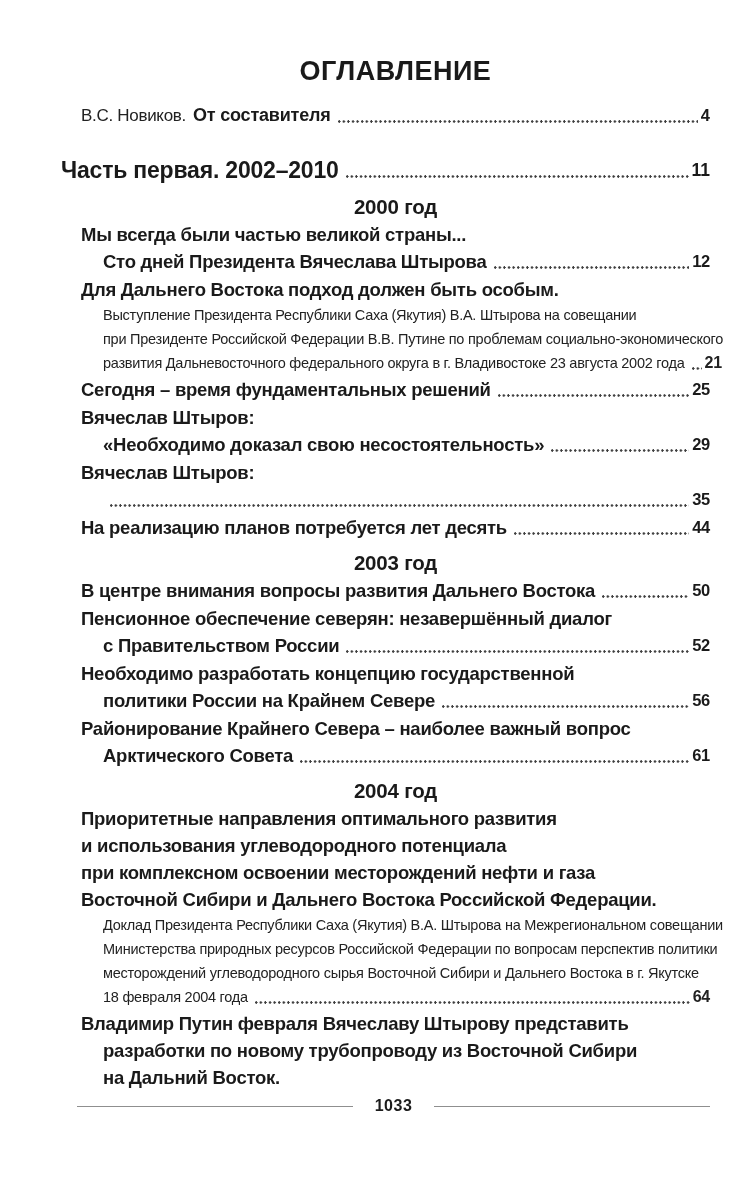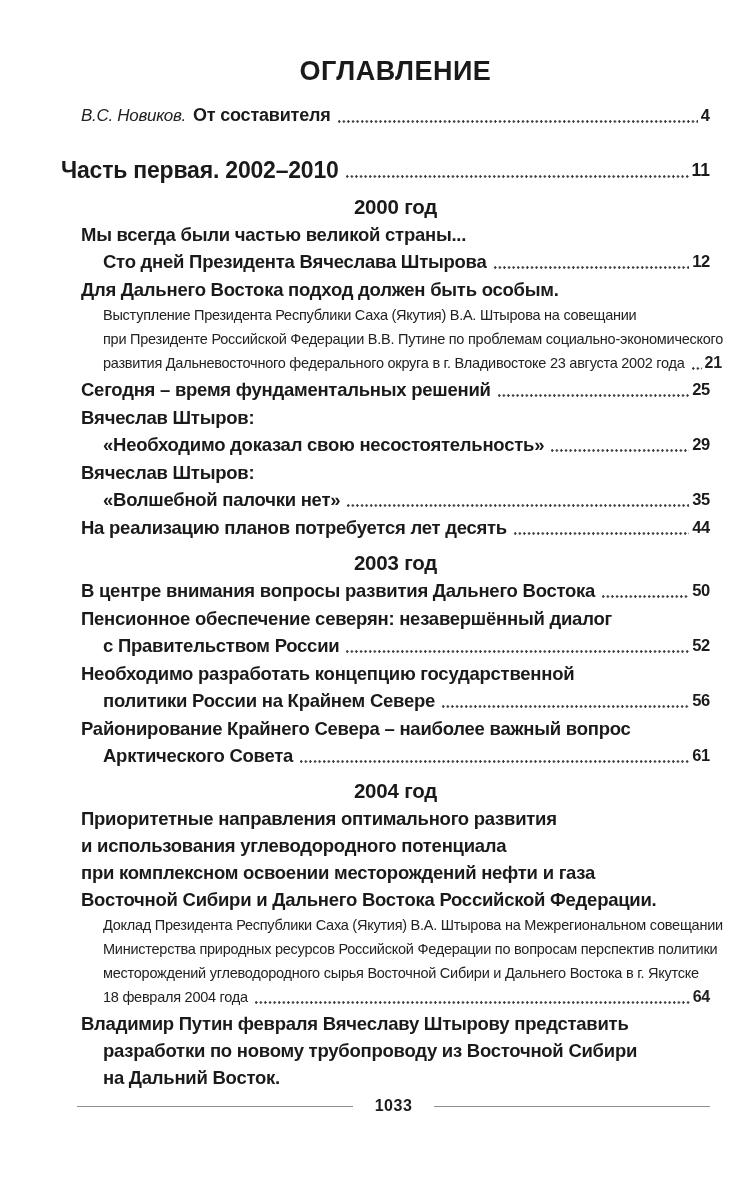--- a/index.html
+++ b/index.html
@@ -27,21 +27,21 @@
     margin: 0 3px 5px 7px;
     background-image: radial-gradient(circle at 1.2px 2.5px, #3d3d3d 1.05px, rgba(0,0,0,0) 1.35px);
     background-size: 4.6px 5px;
     background-repeat: repeat-x;
   }
   .pg { font-weight: 700; font-size: 16.5px; white-space: nowrap; }
 
   
   .author-row { font-size: 18px; line-height: 27px; }
   .author-row .author {
-    font-style: italic; font-weight: 400; font-size: 17px;
+    font-weight: 400; font-size: 17px;
     letter-spacing: -0.3px; margin-right: 7px; color: #222;
     white-space: nowrap;
   }
   .author-row .t { font-weight: 700; letter-spacing: -0.2px; white-space: nowrap; }
 
   
   .part-row {
     margin: 26px 0 2px -20px;
     font-size: 23px; line-height: 30px; font-weight: 700;
   }
@@ -142,21 +142,20 @@
           <span class="t">«Необходимо доказал свою несостоятельность»</span>
           <span class="leader"></span>
           <span class="pg">29</span>
         </div>
       </div>
       <div class="entry">
         <div class="row entry-line">
           <span class="t">Вячеслав Штыров:</span>
         </div>
         <div class="row entry-line indent">
-          <span class="t">«Волшебной палочки нет»</span>
           <span class="leader"></span>
           <span class="pg">35</span>
         </div>
       </div>
       <div class="entry">
         <div class="row entry-line">
           <span class="t">На реализацию планов потребуется лет десять</span>
           <span class="leader"></span>
           <span class="pg">44</span>
         </div>

